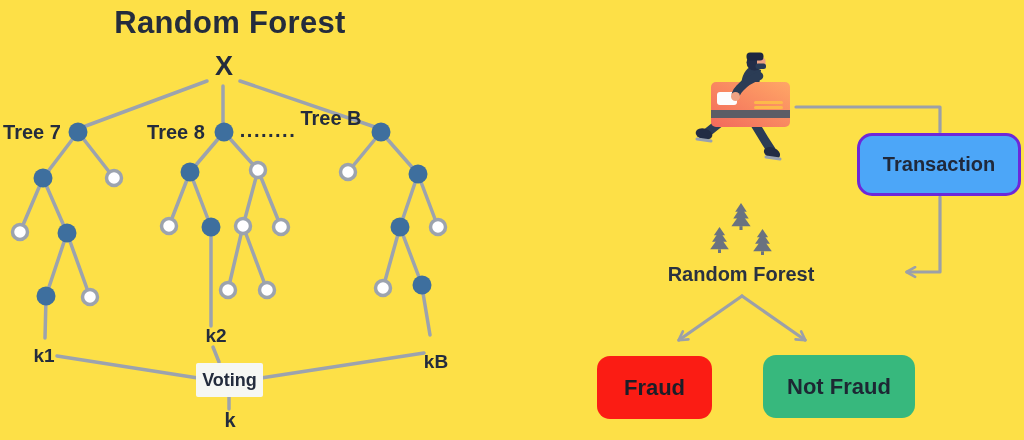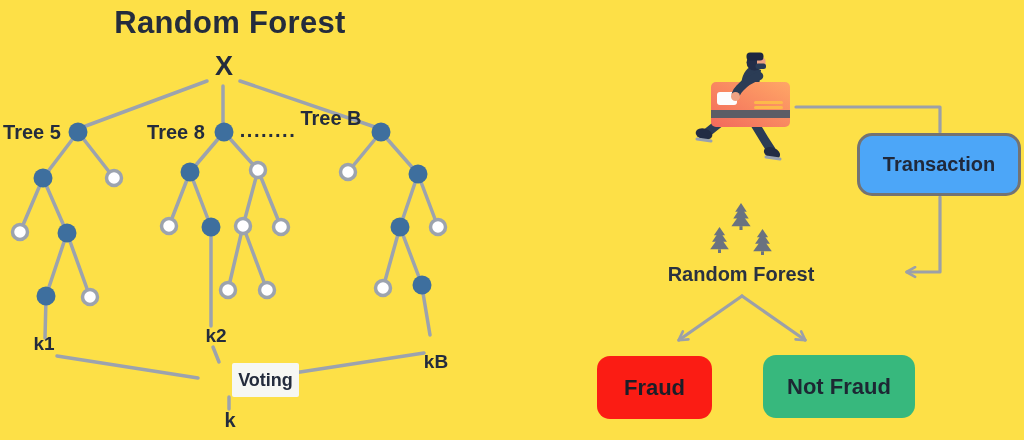--- a/index.html
+++ b/index.html
@@ -17,23 +17,23 @@
   .tree-label{font-size:20px;}
   .dots{font-size:20px;letter-spacing:1.5px;}
   .k-label{font-size:19px;}
   .k-final{font-size:20px;}
   .rf-label{font-size:20px;color:#2a3240;}
   .box{
     position:absolute;display:flex;align-items:center;justify-content:center;
     font-weight:bold;z-index:2;box-sizing:border-box;white-space:nowrap;
   }
   .voting{left:196px;top:363px;width:67px;height:34px;background:#f6f7f3;
-    font-size:18px;border-radius:2px;margin-left:36px;}
+    font-size:18px;border-radius:2px;}
   .transaction{left:857px;top:133px;width:164px;height:63px;background:#4ca6f8;
-    border:3px solid #737373;border-radius:15px;font-size:20px;color:#20293b;}
+    border:3px solid #6d28d9;border-radius:15px;font-size:20px;color:#20293b;}
   .fraud{left:597px;top:356px;width:115px;height:63px;background:#fb1c14;
     border-radius:13px;font-size:22px;color:#1b1e28;}
   .notfraud{left:763px;top:355px;width:152px;height:63px;background:#37b87d;
     border-radius:13px;font-size:22px;color:#1d2733;}
 </style>
 </head>
 <body>
 
 <div class="canvas">
 
@@ -157,26 +157,26 @@
       <path d="M796,107 L940,107 L940,132"></path>
       <path d="M940,197 L940,272 L907,272" marker-end="url(#arr)"></path>
       <path d="M742,296 L679,340" marker-end="url(#arr)"></path>
       <path d="M742,296 L805,340" marker-end="url(#arr)"></path>
     </g>
   </svg>
 
   <div class="lbl title" style="left:230px;top:23px">Random Forest</div>
   <div class="lbl x-label" style="left:224px;top:66px">X</div>
 
-  <div class="lbl tree-label" style="left:32px;top:132px">Tree 5</div>
+  <div class="lbl tree-label" style="left:32px;top:132px">Tree 7</div>
   <div class="lbl tree-label" style="left:176px;top:132px">Tree 8</div>
   <div class="lbl dots" style="left:268px;top:130px">........</div>
   <div class="lbl tree-label" style="left:331px;top:118px">Tree B</div>
 
-  <div class="lbl k-label" style="left:44px;top:344px">k1</div>
+  <div class="lbl k-label" style="left:44px;top:356px">k1</div>
   <div class="lbl k-label" style="left:216px;top:336px">k2</div>
   <div class="lbl k-label" style="left:436px;top:362px">kB</div>
 
   <div class="box voting">
     <span>Voting</span>
   </div>
   <div class="lbl k-final" style="left:230px;top:420px">k</div>
 
   <div class="box transaction">
     <span>Transaction</span>

